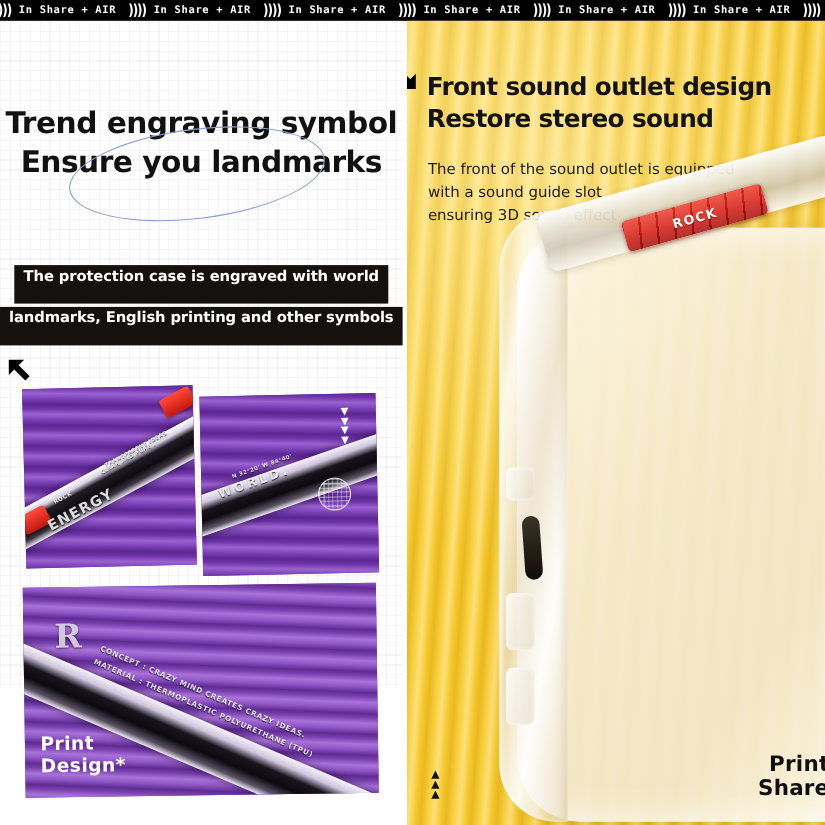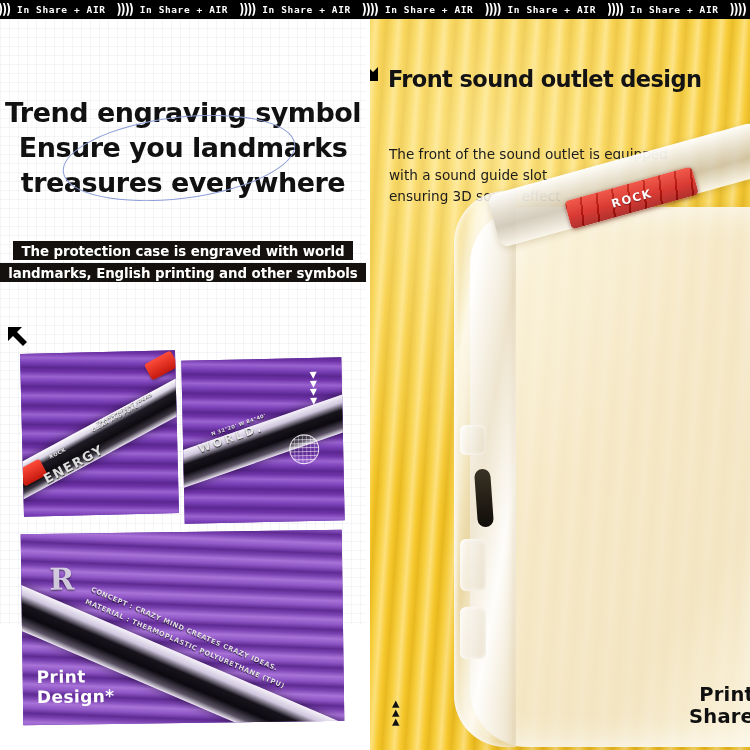--- a/index.html
+++ b/index.html
@@ -102,21 +102,21 @@
     text-align: center;
   }
   .hl-line {
     display: inline-block;
     background: #15110f;
     color: #ffffff;
     font-family: "DejaVu Sans", sans-serif;
     font-size: 13.4px;
     font-weight: 600;
     letter-spacing: -0.1px;
-    padding: 3px 8px 0 8px;
+    padding: 3px 8px 16px 8px;
     margin-bottom: 3px;
     line-height: 16px;
     white-space: nowrap;
   }
 
   .arrow-ul {
     position: absolute;
     left: 6px;
     top: 306px;
     width: 26px;
@@ -421,21 +421,20 @@
 
       </div>
     </div>
   </div>
 
   <div class="left-panel">
 
     <div class="left-head">
       <div>Trend engraving symbol</div>
       <div>Ensure you landmarks</div>
-      <div>treasures everywhere</div>
     </div>
     <div class="ellipse-mark"></div>
 
     <div class="hl-block">
       <div class="hl-line">The protection case is engraved with world</div><br>
       <div class="hl-line">landmarks, English printing and other symbols</div><br>
     </div>
 
     <div class="arrow-ul">
       <svg width="26" height="26" viewBox="0 0 26 26">
@@ -486,20 +485,21 @@
     <div class="right-glow"></div>
 
     <div class="arrow-dr">
       <svg width="26" height="26" viewBox="0 0 26 26">
         <path d="M24 24 L24 10 L19 15 L9 5 L5 9 L15 19 L10 24 Z" fill="#000000"></path>
       </svg>
     </div>
 
     <div class="right-head">
       <div>Front sound outlet design</div>
+      <div>Restore stereo sound</div>
     </div>
 
     <div class="right-body">
       <div>The front of the sound outlet is equipped</div>
       <div>with a sound guide slot</div>
       <div>ensuring 3D sound effect</div>
     </div>
 
     <div class="case-photo">
       <div class="case-body"></div>

